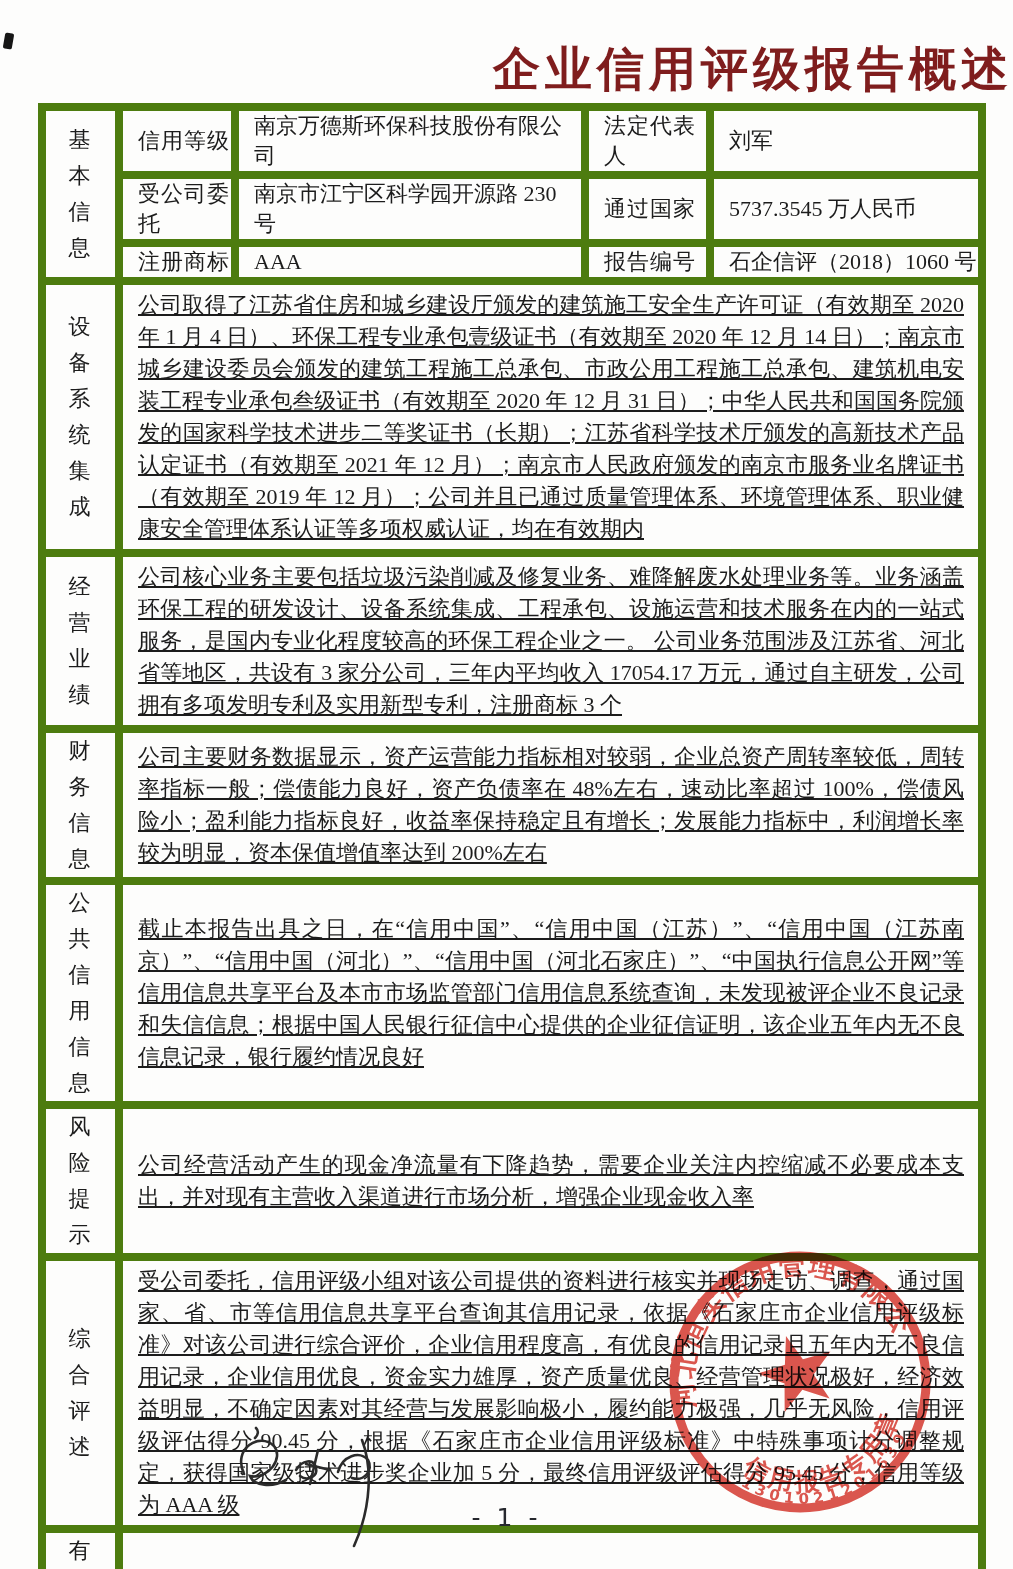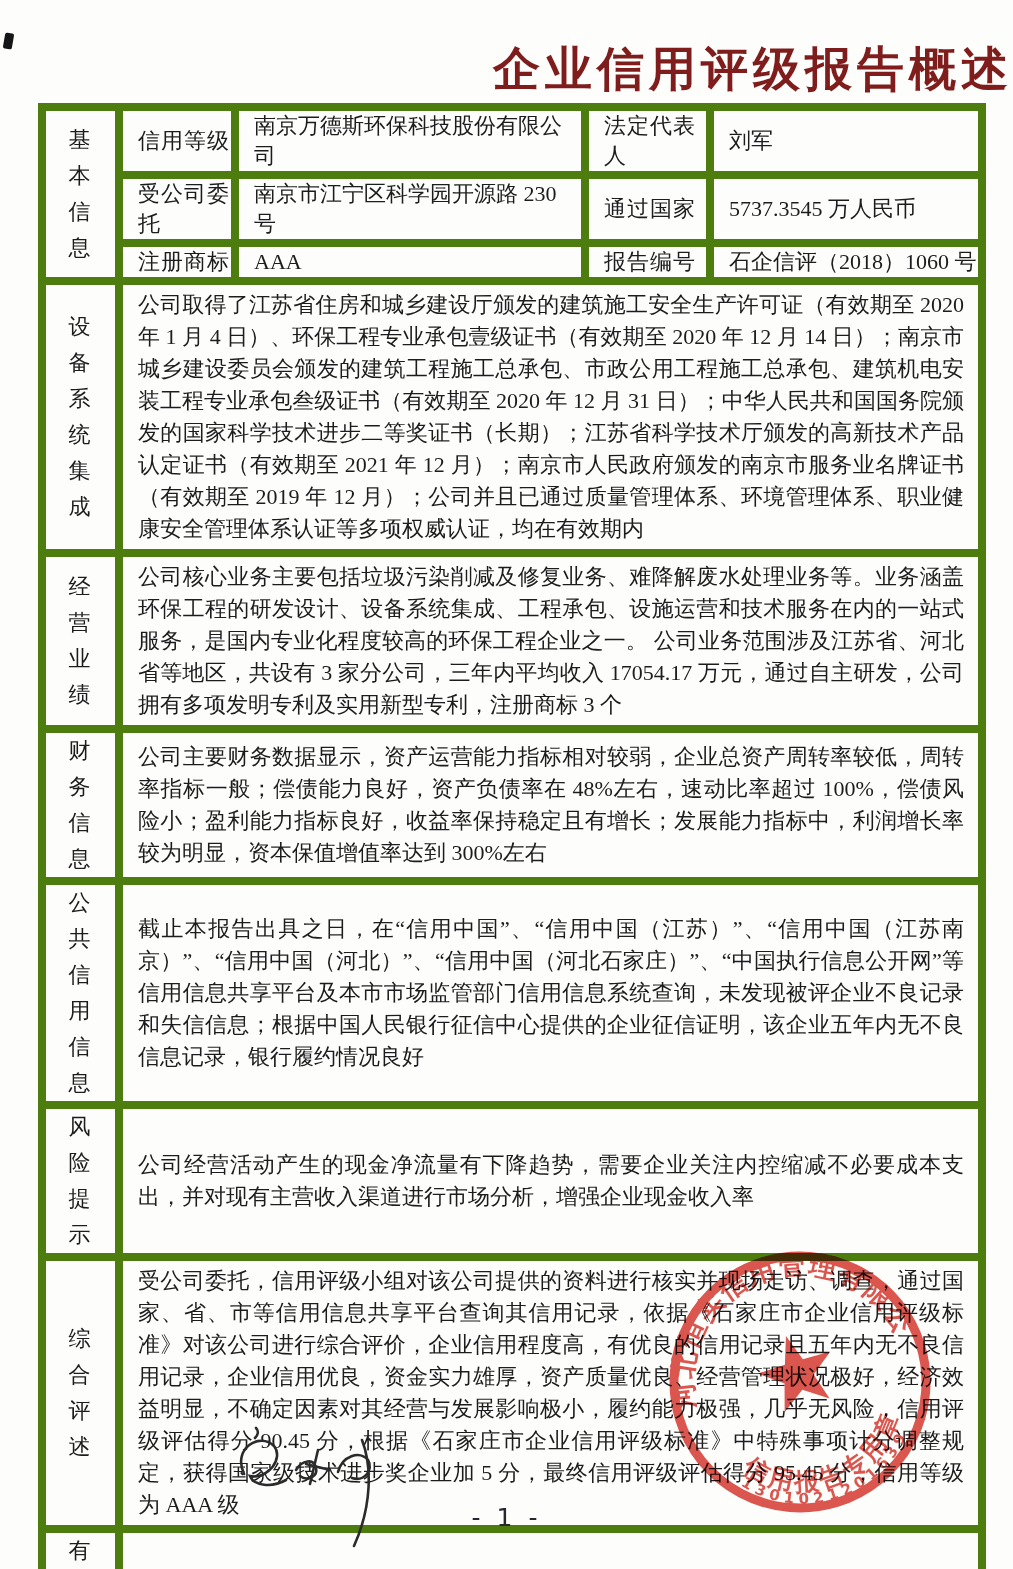--- a/index.html
+++ b/index.html
@@ -47,20 +47,21 @@
   }
   td.val{
     text-align:left;
     padding:0 0 0 15px;
   }
   td.txt{
     text-align:justify;
     line-height:32px;
     padding:4px 14px 4px 15px;
     vertical-align:middle;
+    text-decoration:underline;
   }
   .sig-scribble{
     position:absolute;left:222px;top:1422px;
     width:200px;height:130px;
     pointer-events:none;
   }
   .stamp{
     position:absolute;left:660px;top:1242px;
     width:280px;height:280px;
     transform:rotate(-17deg);
@@ -117,21 +118,21 @@
       <tr style="height:254px">
         <td class="lbl">设备系统集成</td>
         <td class="txt" colspan="4">公司取得了江苏省住房和城乡建设厅颁发的建筑施工安全生产许可证（有效期至 2020 年 1 月 4 日）、环保工程专业承包壹级证书（有效期至 2020 年 12 月 14 日）；南京市城乡建设委员会颁发的建筑工程施工总承包、市政公用工程施工总承包、建筑机电安装工程专业承包叁级证书（有效期至 2020 年 12 月 31 日）；中华人民共和国国务院颁发的国家科学技术进步二等奖证书（长期）；江苏省科学技术厅颁发的高新技术产品认定证书（有效期至 2021 年 12 月）；南京市人民政府颁发的南京市服务业名牌证书（有效期至 2019 年 12 月）；公司并且已通过质量管理体系、环境管理体系、职业健康安全管理体系认证等多项权威认证，均在有效期内</td>
       </tr>
       <tr style="height:158px">
         <td class="lbl">经营业绩</td>
         <td class="txt" colspan="4">公司核心业务主要包括垃圾污染削减及修复业务、难降解废水处理业务等。业务涵盖环保工程的研发设计、设备系统集成、工程承包、设施运营和技术服务在内的一站式服务，是国内专业化程度较高的环保工程企业之一。 公司业务范围涉及江苏省、河北省等地区，共设有 3 家分公司，三年内平均收入 17054.17 万元，通过自主研发，公司拥有多项发明专利及实用新型专利，注册商标 3 个</td>
       </tr>
       <tr style="height:134px">
         <td class="lbl">财务信息</td>
-        <td class="txt" colspan="4">公司主要财务数据显示，资产运营能力指标相对较弱，企业总资产周转率较低，周转率指标一般；偿债能力良好，资产负债率在 48%左右，速动比率超过 100%，偿债风险小；盈利能力指标良好，收益率保持稳定且有增长；发展能力指标中，利润增长率较为明显，资本保值增值率达到 300%左右</td>
+        <td class="txt" colspan="4">公司主要财务数据显示，资产运营能力指标相对较弱，企业总资产周转率较低，周转率指标一般；偿债能力良好，资产负债率在 48%左右，速动比率超过 100%，偿债风险小；盈利能力指标良好，收益率保持稳定且有增长；发展能力指标中，利润增长率较为明显，资本保值增值率达到 200%左右</td>
       </tr>
       <tr style="height:156px">
         <td class="lbl">公共信用信息</td>
         <td class="txt" colspan="4">截止本报告出具之日，在“信用中国”、“信用中国（江苏）”、“信用中国（江苏南京）”、“信用中国（河北）”、“信用中国（河北石家庄）”、“中国执行信息公开网”等信用信息共享平台及本市市场监管部门信用信息系统查询，未发现被评企业不良记录和失信信息；根据中国人民银行征信中心提供的企业征信证明，该企业五年内无不良信息记录，银行履约情况良好</td>
       </tr>
       <tr style="height:66px">
         <td class="lbl">风险提示</td>
         <td class="txt" colspan="4">公司经营活动产生的现金净流量有下降趋势，需要企业关注内控缩减不必要成本支出，并对现有主营收入渠道进行市场分析，增强企业现金收入率</td>
       </tr>
       <tr style="height:226px">

